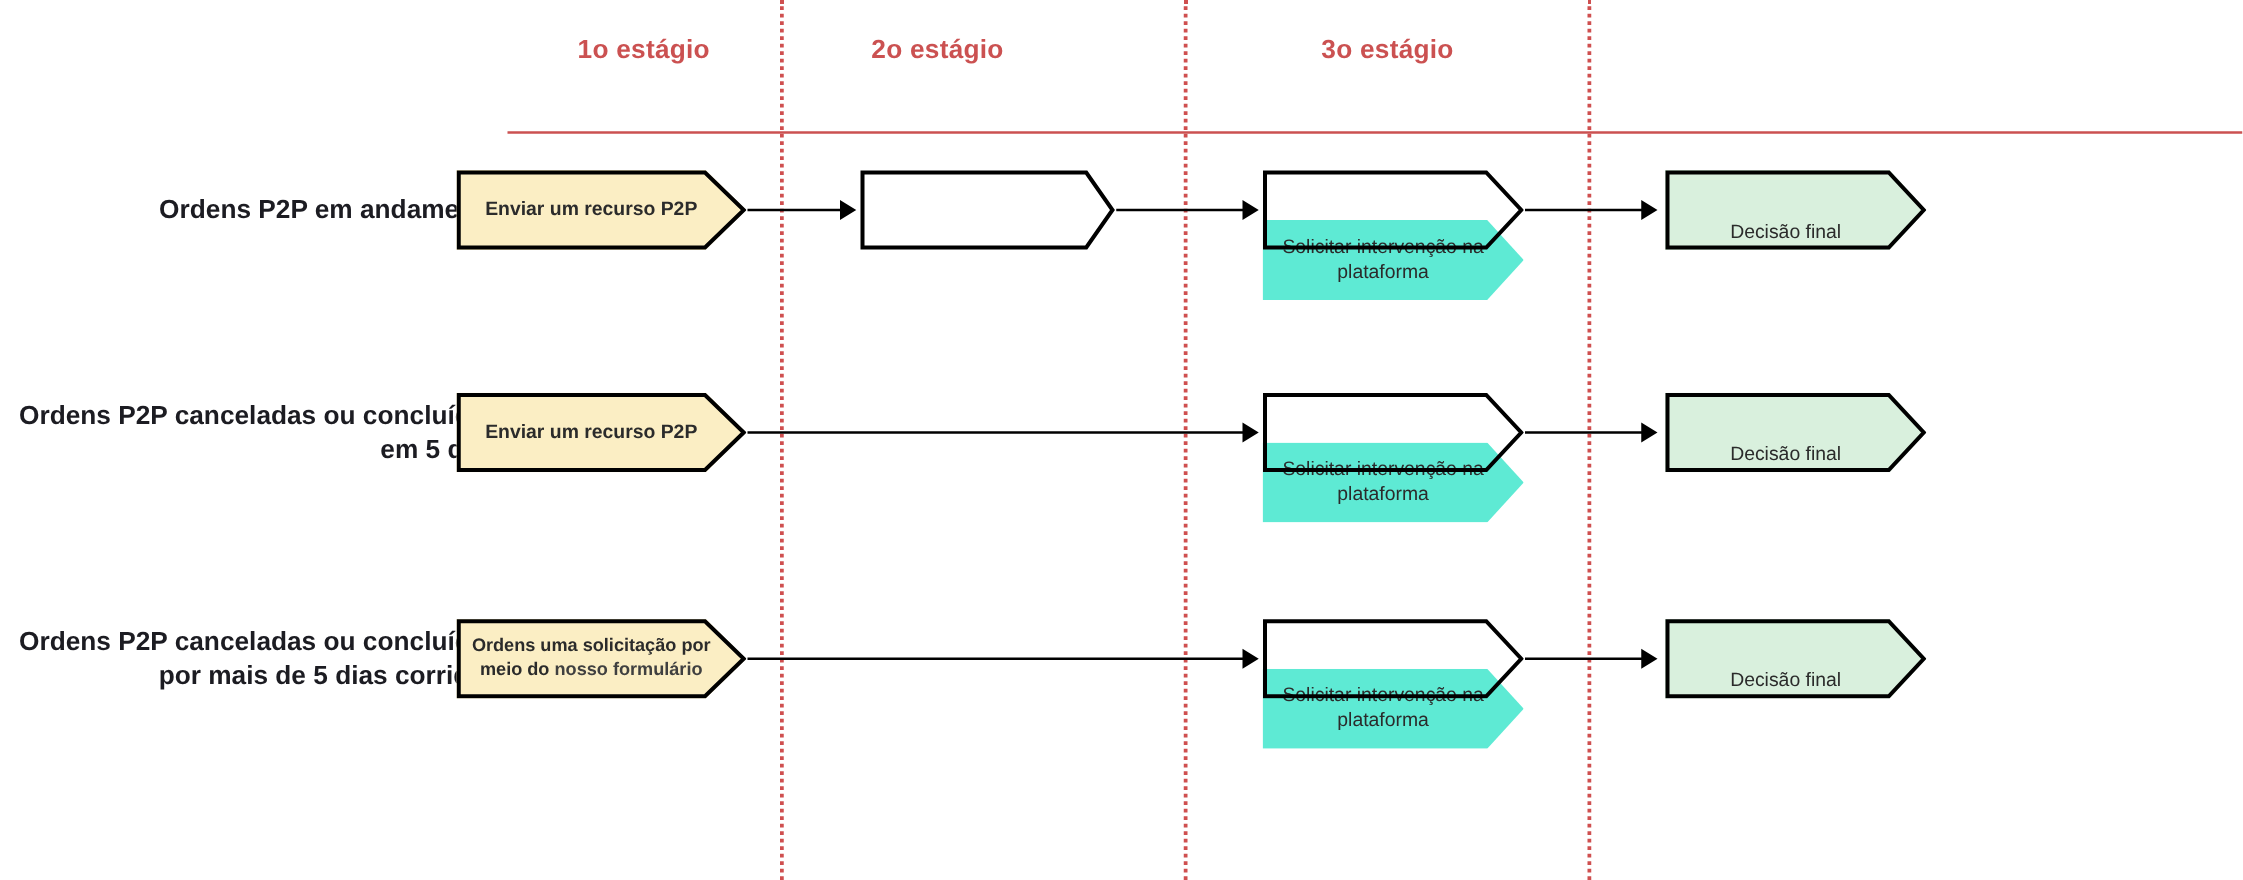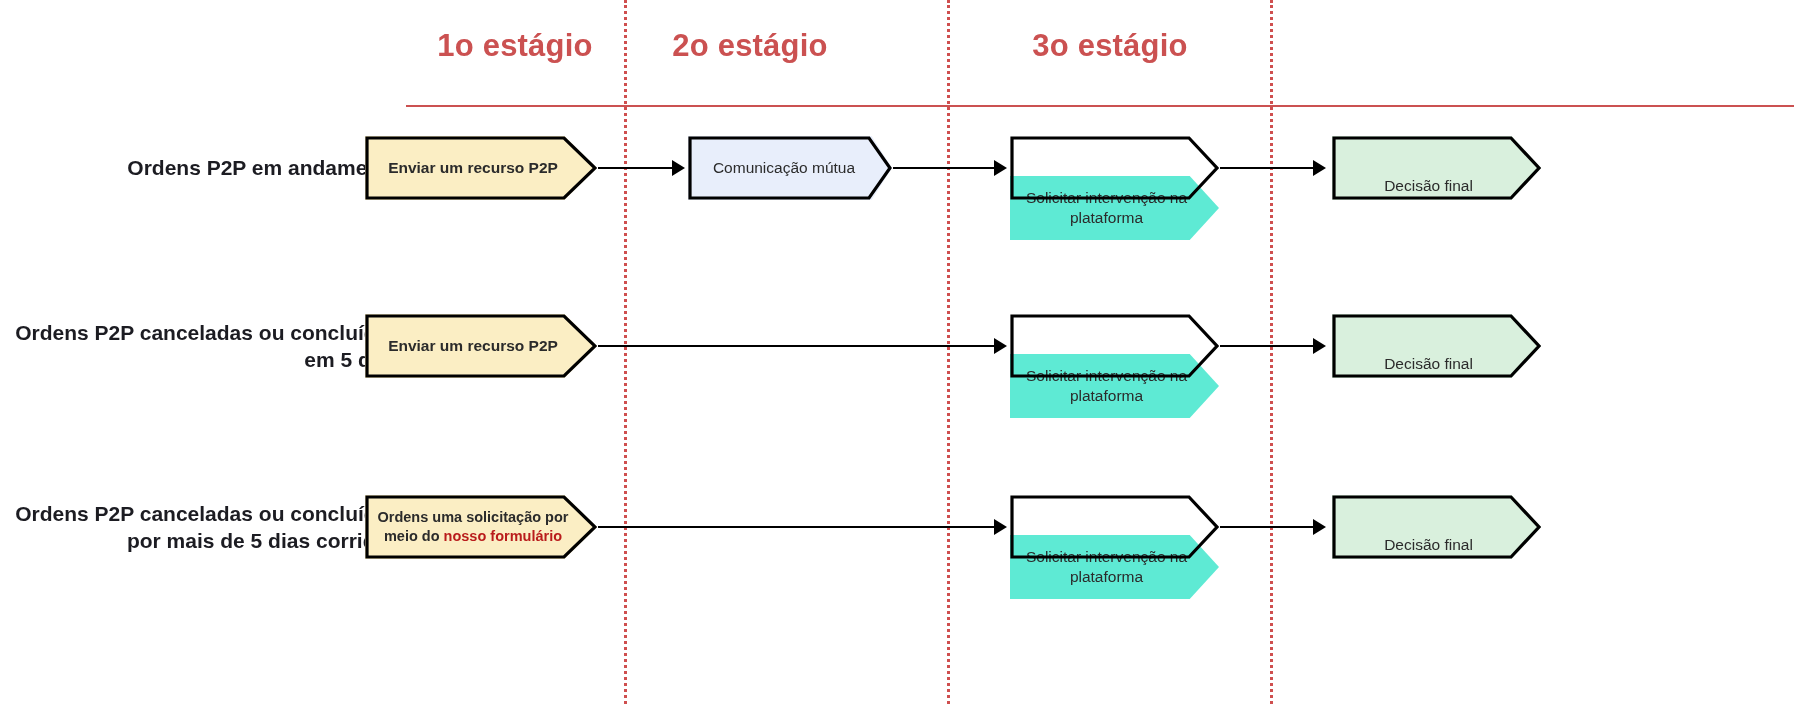--- a/index.html
+++ b/index.html
@@ -28,21 +28,21 @@
     width: 0;
     height: 704px;
     border-left: 3px dotted #cf4f4f;
   }
 
   
   .stage-header {
     position: absolute;
     top: 28px;
     text-align: center;
-    font-size: 31px;
+    font-size: 21px;
     font-weight: bold;
     color: #cb5151;
     letter-spacing: .2px;
     white-space: nowrap;
   }
 
   .header-rule {
     position: absolute;
     left: 406px;
     top: 105px;
@@ -108,21 +108,21 @@
   }
   .arrowhead {
     position: absolute;
     width: 0;
     height: 0;
     border-top: 8px solid transparent;
     border-bottom: 8px solid transparent;
     border-left: 13px solid #000000;
   }
 
-  .link-text { color: #b91c1c; text-align: center; }
+  .link-text { color: #404040; text-align: center; }
 </style>
 </head>
 <body>
 
 <div id="diagram">
 
   <div class="divider" style="left:624px;"></div>
   <div class="divider" style="left:947px;"></div>
   <div class="divider" style="left:1270px;"></div>
 
@@ -139,23 +139,20 @@
   <div class="node chevron fill-cream" style="left:365px; top:136px; width:232px; height:64px;">
     <span class="node-text">Enviar um recurso P2P</span>
   </div>
   <svg class="node-outline" style="left:365px; top:136px;" width="232" height="64" viewBox="0 0 232 64">
     <polygon points="2,2 199,2 230,32 199,62 2,62" fill="none" stroke="#000" stroke-width="3.2"></polygon>
   </svg>
 
   <div class="connector" style="left:598px; top:167px; width:76px;"></div>
   <div class="arrowhead" style="left:672px; top:160px;"></div>
 
-  <div class="node box fill-blue" style="left:688px; top:136px; width:204px; height:64px;">
-    <span class="node-text">Comunicação mútua</span>
-  </div>
   <svg class="node-outline" style="left:688px; top:136px;" width="204" height="64" viewBox="0 0 204 64">
     <polygon points="2,2 181,2 202,32 181,62 2,62" fill="none" stroke="#000" stroke-width="3.2"></polygon>
   </svg>
 
   <div class="connector" style="left:893px; top:167px; width:103px;"></div>
   <div class="arrowhead" style="left:994px; top:160px;"></div>
 
   <div class="node chevron fill-pink" style="left:1010px; top:136px; width:209px; height:64px;">
     <span class="node-text">Solicitar intervenção na plataforma</span>
   </div>

